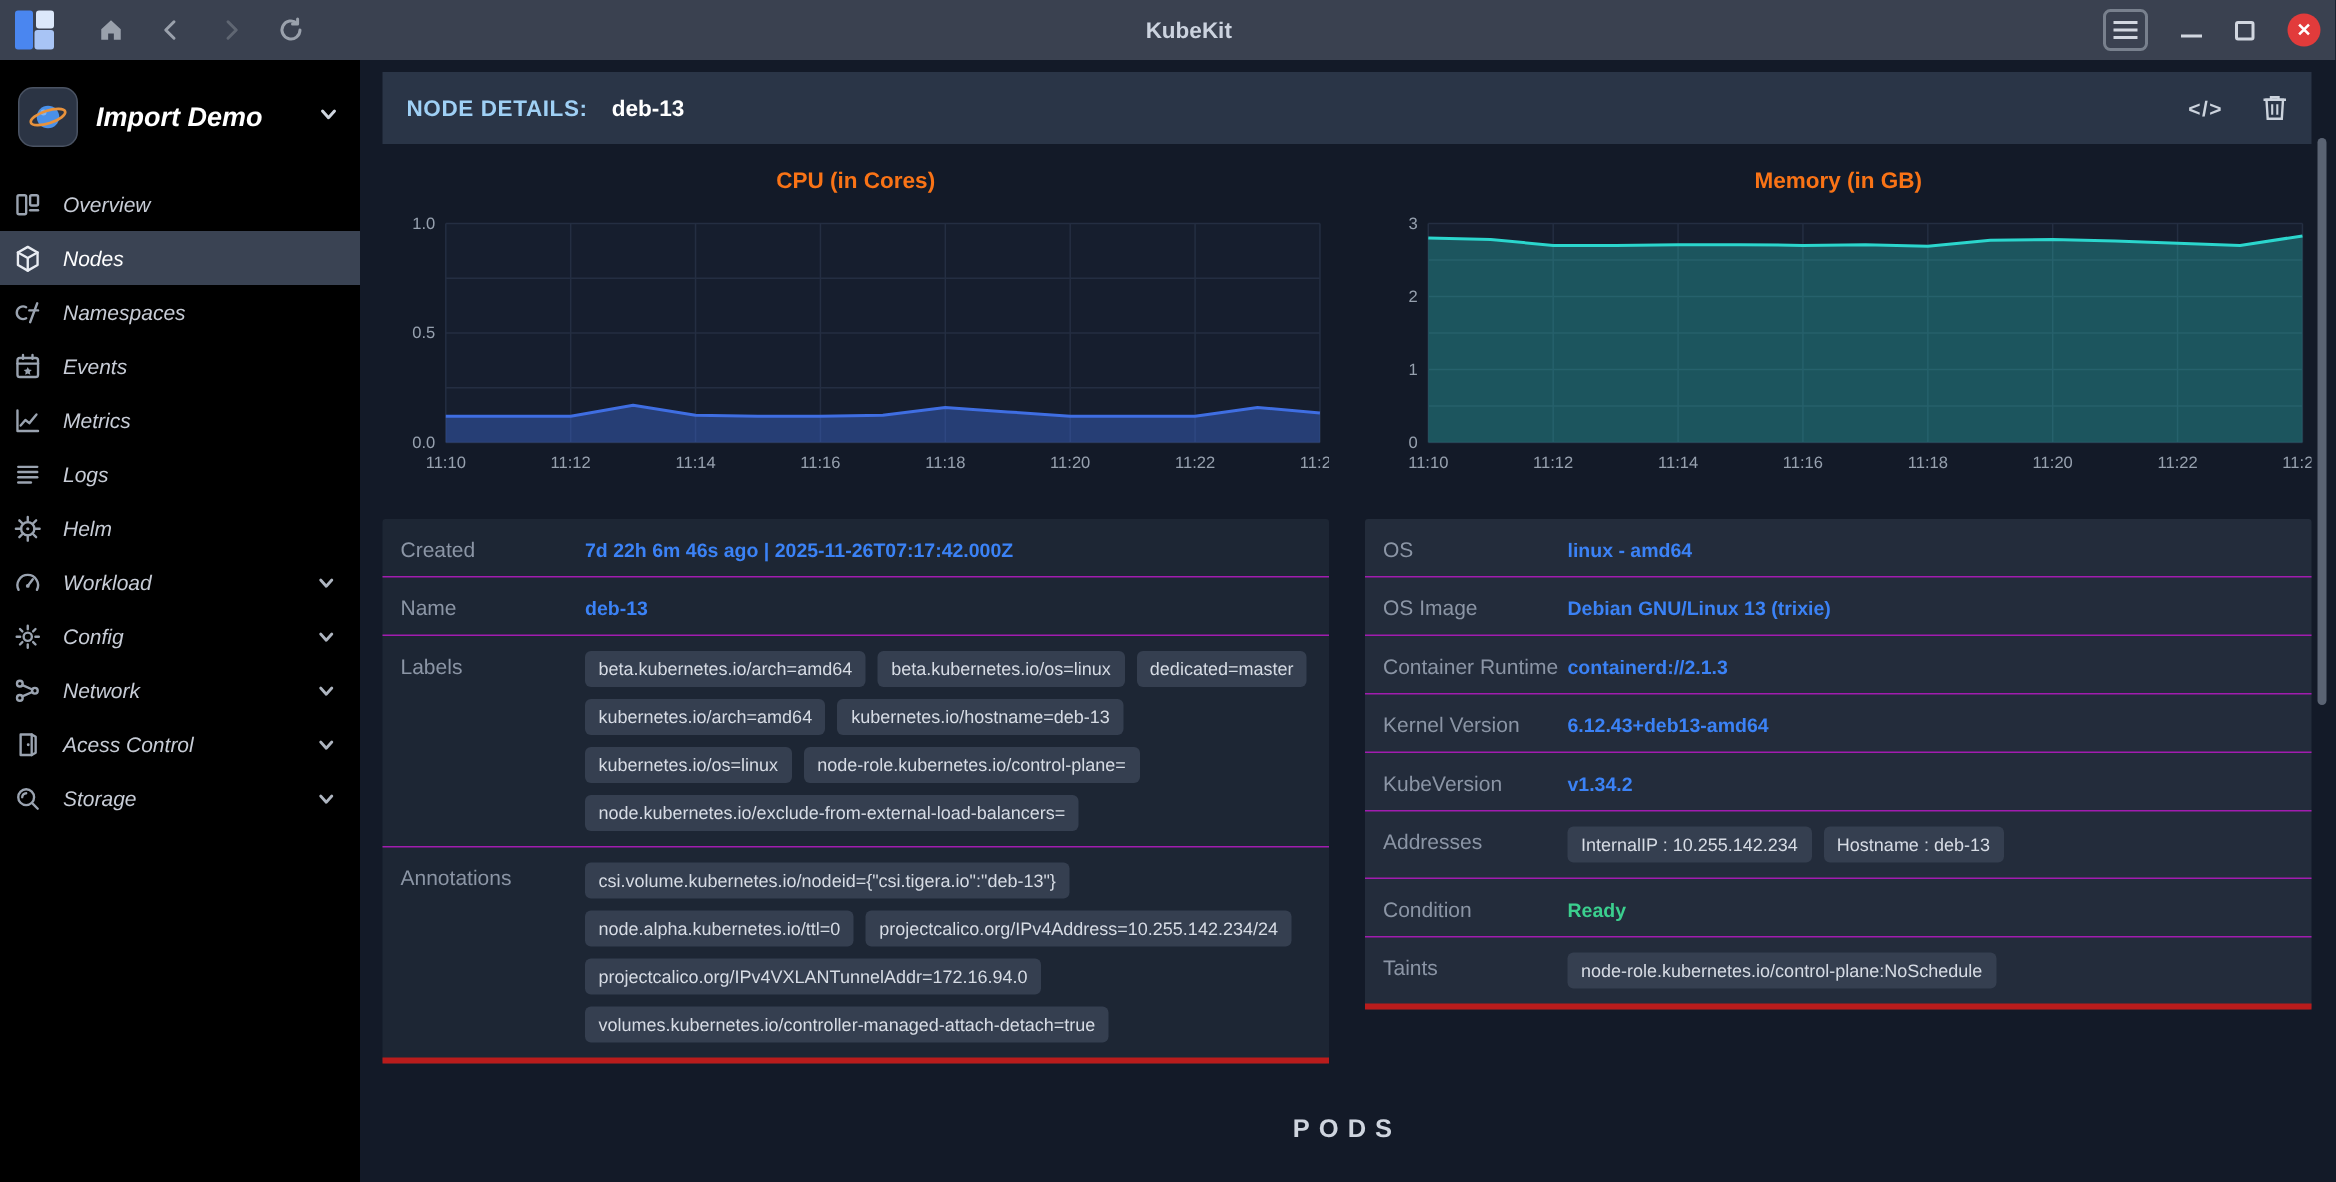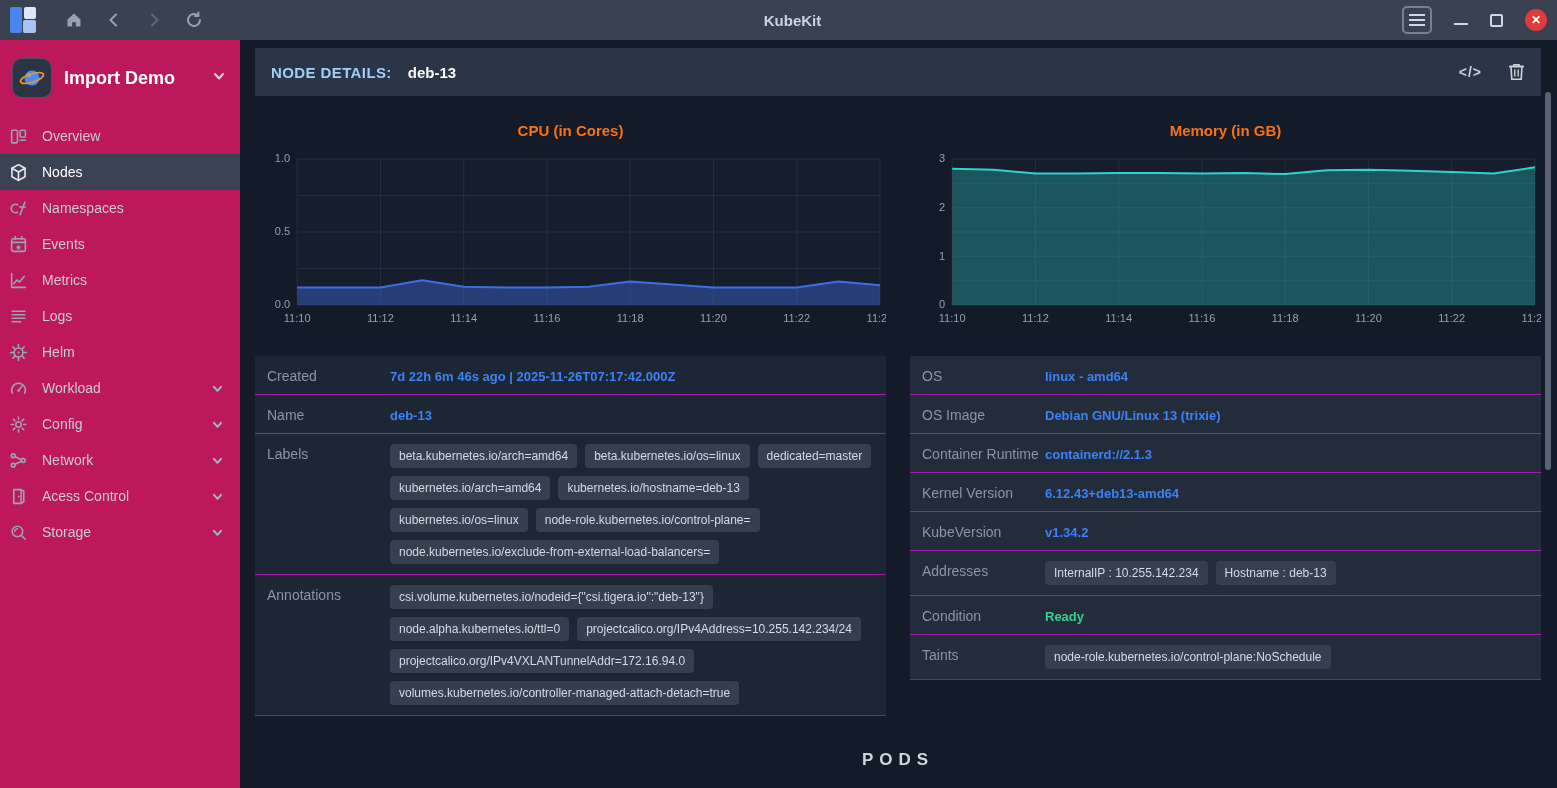--- a/index.html
+++ b/index.html
@@ -26,58 +26,58 @@
   .min-btn { width:14px; height:14px; position:relative; }
   .min-btn i { position:absolute; left:0; bottom:2px; width:14px; height:2px; background:#d2d7e0; }
   .max-btn { width:13px; height:13px; border:2px solid #d2d7e0; border-radius:2px; }
   .close-btn { width:22px; height:22px; border-radius:50%; background:#e23b3b; color:#fff;
                font-size:12px; font-weight:bold; display:flex; align-items:center; justify-content:center; }
 
   
   .shell { flex:1; display:flex; min-height:0; }
 
   
-  .sidebar { width:240px; flex:0 0 240px; background:#be185d; display:flex; flex-direction:column; }
+  .sidebar { width:240px; flex:0 0 240px; background:#000000; display:flex; flex-direction:column;font-style:italic; }
   .workspace { display:flex; align-items:center; padding:18px 14px 20px 12px; }
   .ws-logo { width:40px; height:40px; border:1px solid #4a5363; background:#2b3444; border-radius:10px;
              display:flex; align-items:center; justify-content:center; margin-right:12px; }
   .ws-name { font-size:18px; font-weight:bold; color:#ffffff; flex:1; }
   .ws-chev { color:#cfd5df; }
   .nav-list { display:flex; flex-direction:column; }
   .nav-item { height:36px; display:flex; align-items:center; padding:0 16px 0 9px;
               color:#c7ccd6; font-size:14px; cursor:pointer; }
   .nav-item.selected { background:#3a4353; color:#ffffff; }
   .nav-item .ico { width:19px; height:19px; margin-right:14px; color:#9aa3b0; display:flex; align-items:center; justify-content:center; }
   .nav-item.selected .ico { color:#e8ecf2; }
   .nav-item .lbl { flex:1; }
   .nav-item .chev { color:#aeb5c0; display:flex; }
 
   
   .main { flex:1; min-width:0; padding:8px 16px 0 15px; display:flex; flex-direction:column; position:relative; }
   .detail-header { height:48px; background:#2a3547; display:flex; align-items:center;
-                   padding:0 16px; margin-bottom:10px; flex:0 0 48px; }
+                   padding:0 16px; flex:0 0 48px; }
   .dh-label { color:#9fd0f5; font-size:15px; font-weight:bold; letter-spacing:0.4px; }
   .dh-node { color:#ffffff; font-size:15px; font-weight:bold; margin-left:16px; }
   .dh-icons { margin-left:auto; display:flex; align-items:center; gap:26px; color:#ccd3dd; }
   .dh-icons .code { font-size:14px; font-weight:bold; letter-spacing:1px; }
   .dh-icons svg { width:17px; height:18px; }
 
   
   .charts-row { display:flex; gap:24px; margin-top:6px; flex:0 0 228px; }
   .chart-card { flex:1; min-width:0; }
   .chart-title { text-align:center; font-size:15px; font-weight:bold; color:#f97316; margin:10px 0 12px; }
   .chart-svg { width:100%; height:178px; display:block; }
 
   
   .details-row { display:flex; gap:24px; margin-top:16px; align-items:flex-start; }
   .panel { flex:1; min-width:0; border-radius:2px; }
   .panel.left  { background:#1d2634; }
   .panel.right { background:#232c3b; }
   .drow { display:flex; padding:10px 12px; border-bottom:1px solid #a21caf; align-items:flex-start; }
-  .drow:last-child { border-bottom:1px solid #b91c1c; }
+  .drow:last-child { border-bottom:4px solid #b91c1c; }
   .dlabel { flex:0 0 123px; color:#8b95a5; font-size:14px; padding-top:2px; }
   .dvalue { flex:1; color:#3b82f6; font-size:13px; font-weight:bold; padding-top:3px; word-break:break-all; }
   .badge-wrap { flex:1; display:flex; flex-wrap:wrap; gap:8px; }
   .badge { background:#353f50; color:#d6dbe4; font-size:12px; padding:5px 9px;
            border-radius:4px; white-space:nowrap; }
 
   
   .pods { margin-top:12px; }
   .pods-title { text-align:center; font-size:17px; font-weight:bold; color:#cfd5df;
                 letter-spacing:6px; padding:22px 0 20px; }

